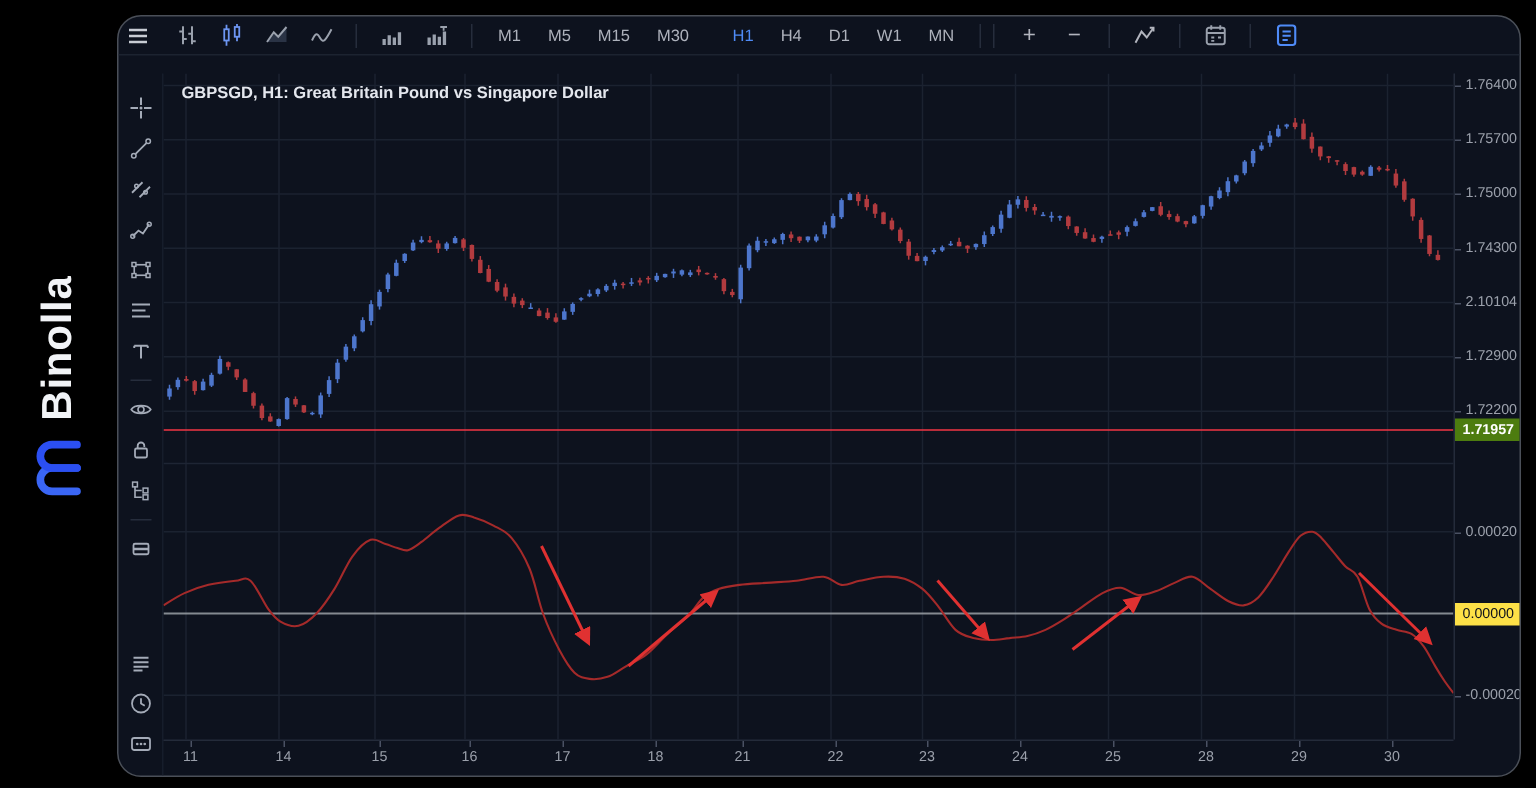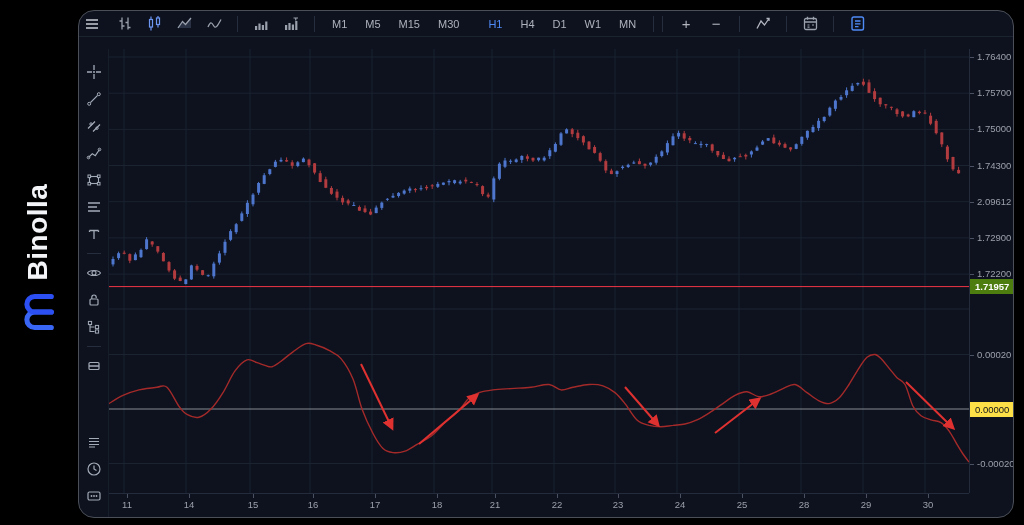--- a/index.html
+++ b/index.html
@@ -599,29 +599,30 @@
             <path d="M0 0L6 3L0 6Z" fill="#e03131"></path>
           </marker>
         </defs>
         <line x1="252" y1="315" x2="283" y2="379" stroke="#e03131" stroke-width="2" marker-end="url(#ah)"></line>
         <line x1="310" y1="395" x2="368" y2="346" stroke="#e03131" stroke-width="2" marker-end="url(#ah)"></line>
         <line x1="516" y1="338" x2="549" y2="376" stroke="#e03131" stroke-width="2" marker-end="url(#ah)"></line>
         <line x1="606" y1="384" x2="650" y2="350" stroke="#e03131" stroke-width="2" marker-end="url(#ah)"></line>
         <line x1="797" y1="333" x2="844" y2="379" stroke="#e03131" stroke-width="2" marker-end="url(#ah)"></line>
       </svg>
 
+    <div class="chart-title">GBPSGD, H1: Great Britain Pound vs Singapore Dollar</div>
 
     <div class="price-axis" id="price-axis">
       <div class="tag tag-red" id="price-tag" style="top: 230px;">1.71957</div>
       <div class="tag tag-zero" id="zero-tag" style="top: 353px;">0.00000</div>
     <div class="pa-tick" style="top: 2px;">1.76400</div>
         <div class="pa-tick" style="top: 38px;">1.75700</div>
         <div class="pa-tick" style="top: 74px;">1.75000</div>
         <div class="pa-tick" style="top: 111px;">1.74300</div>
-        <div class="pa-tick" style="top: 147px;">2.09612</div>
+        <div class="pa-tick" style="top: 147px;">2.10104</div>
         <div class="pa-tick" style="top: 183px;">1.72900</div>
         <div class="pa-tick" style="top: 219px;">1.72200</div>
         <div class="pa-tick" style="top: 300px;">0.00020</div>
         <div class="pa-tick" style="top: 409px;">-0.00020</div>
       </div>
     <div class="time-axis" id="time-axis">
         <div class="ta-dash" style="left: 18px;"></div>
         <div class="ta-tick" style="left: 2px;">11</div>
         <div class="ta-dash" style="left: 80px;"></div>
         <div class="ta-tick" style="left: 64px;">14</div>

